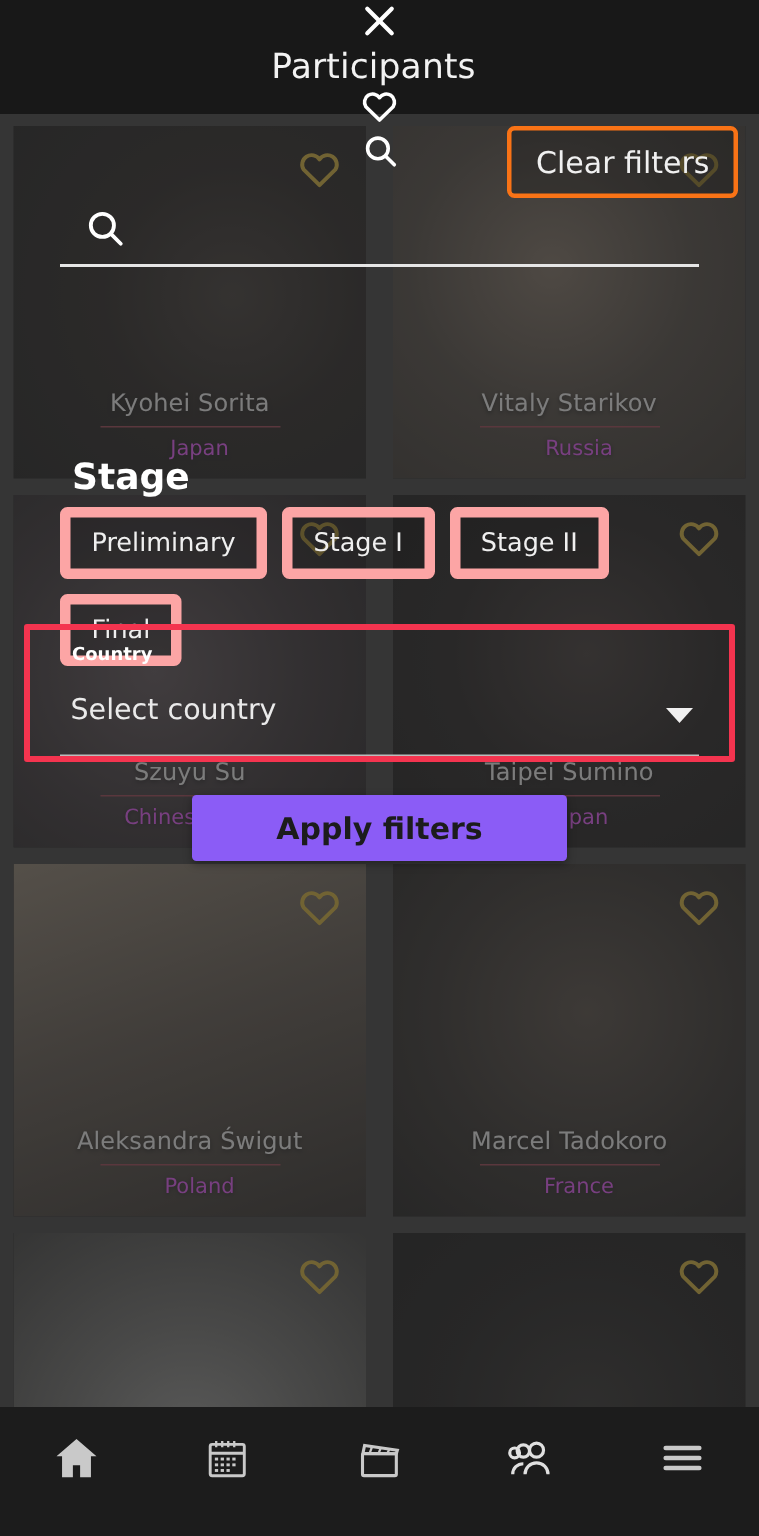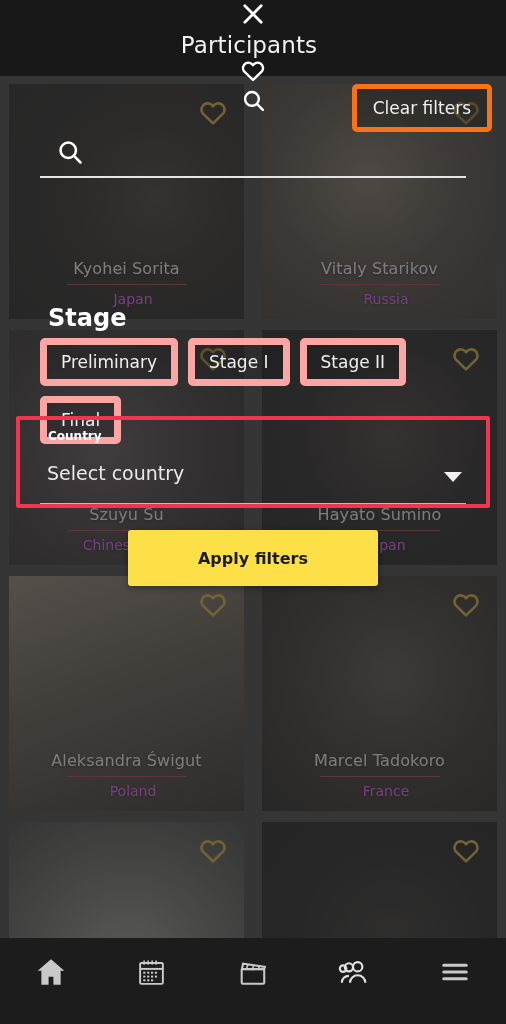--- a/index.html
+++ b/index.html
@@ -101,22 +101,22 @@
     background: rgba(60,60,60,.62);
     z-index: 10;
   }
 
   
   .filters { position: absolute; left: 0; top: 76px; width: 506px; z-index: 20; }
 
   .clear-filters {
     position: absolute; right: 14px; top: 8px;
     padding: 9px 16px;
-    border: 5px solid #f97316; border-radius: 5px;
-    color: #f0f0f0; font-size: 17px; background: rgba(20,20,20,.30);
+    border: 3px solid #f97316; border-radius: 5px;
+    color: #f0f0f0; font-size: 20px; background: rgba(20,20,20,.30);
   }
 
   .search-row {
     position: absolute; left: 40px; top: 54px; width: 426px; height: 48px;
   }
   .search-icon-wrap {
     position: absolute; left: 16px; top: 8px;
   }
   .search-input {
     position: absolute; left: 0; top: 0;
@@ -176,23 +176,23 @@
     border-right: 9px solid transparent;
     border-top: 10px solid #f0f0f0;
   }
   .country-underline {
     position: absolute; left: 0; bottom: -6px; width: 426px; height: 1px;
     background: #bdbdbd;
   }
 
   .apply-btn {
     position: absolute; left: 128px; top: 454px;
-    width: 250px; height: 56px;
-    background: #fde047; border: none; border-radius: 3px;
-    color: #1c1c1c; font-size: 16px; font-weight: 700;
+    width: 250px; height: 44px;
+    background: #8b5cf6; border: none; border-radius: 3px;
+    color: #1c1c1c; font-size: 20px; font-weight: 700;
     font-family: "DejaVu Sans", "Liberation Sans", sans-serif;
     z-index: 24;
     box-shadow: 0 2px 6px rgba(0,0,0,.35);
   }
 
   
   .bottomnav {
     position: absolute; left: 0; bottom: 0;
     width: 506px; height: 86px;
     background: #1c1c1c;
@@ -243,21 +243,21 @@
           <div class="card-rule"></div>
           <div class="card-country">Chinese Taipei</div>
         </div>
       </div>
       <div class="card">
         <div class="card-photo ph-3"></div>
         <span class="card-heart"><svg width="30" height="30" viewBox="0 0 24 24" fill="none" stroke="#c9a227" stroke-width="2.1" stroke-linejoin="round">
             <path d="M12 20.3 3.6 12.1A4.9 4.9 0 0 1 12 6.6a4.9 4.9 0 0 1 8.4 5.5z"></path>
           </svg></span>
         <div class="card-meta">
-          <div class="card-name">Hayato Sumino</div>
+          <div class="card-name">Taipei Sumino</div>
           <div class="card-rule"></div>
           <div class="card-country">Japan</div>
         </div>
       </div>
       <div class="card">
         <div class="card-photo ph-4"></div>
         <span class="card-heart"><svg width="30" height="30" viewBox="0 0 24 24" fill="none" stroke="#c9a227" stroke-width="2.1" stroke-linejoin="round">
             <path d="M12 20.3 3.6 12.1A4.9 4.9 0 0 1 12 6.6a4.9 4.9 0 0 1 8.4 5.5z"></path>
           </svg></span>
         <div class="card-meta">

